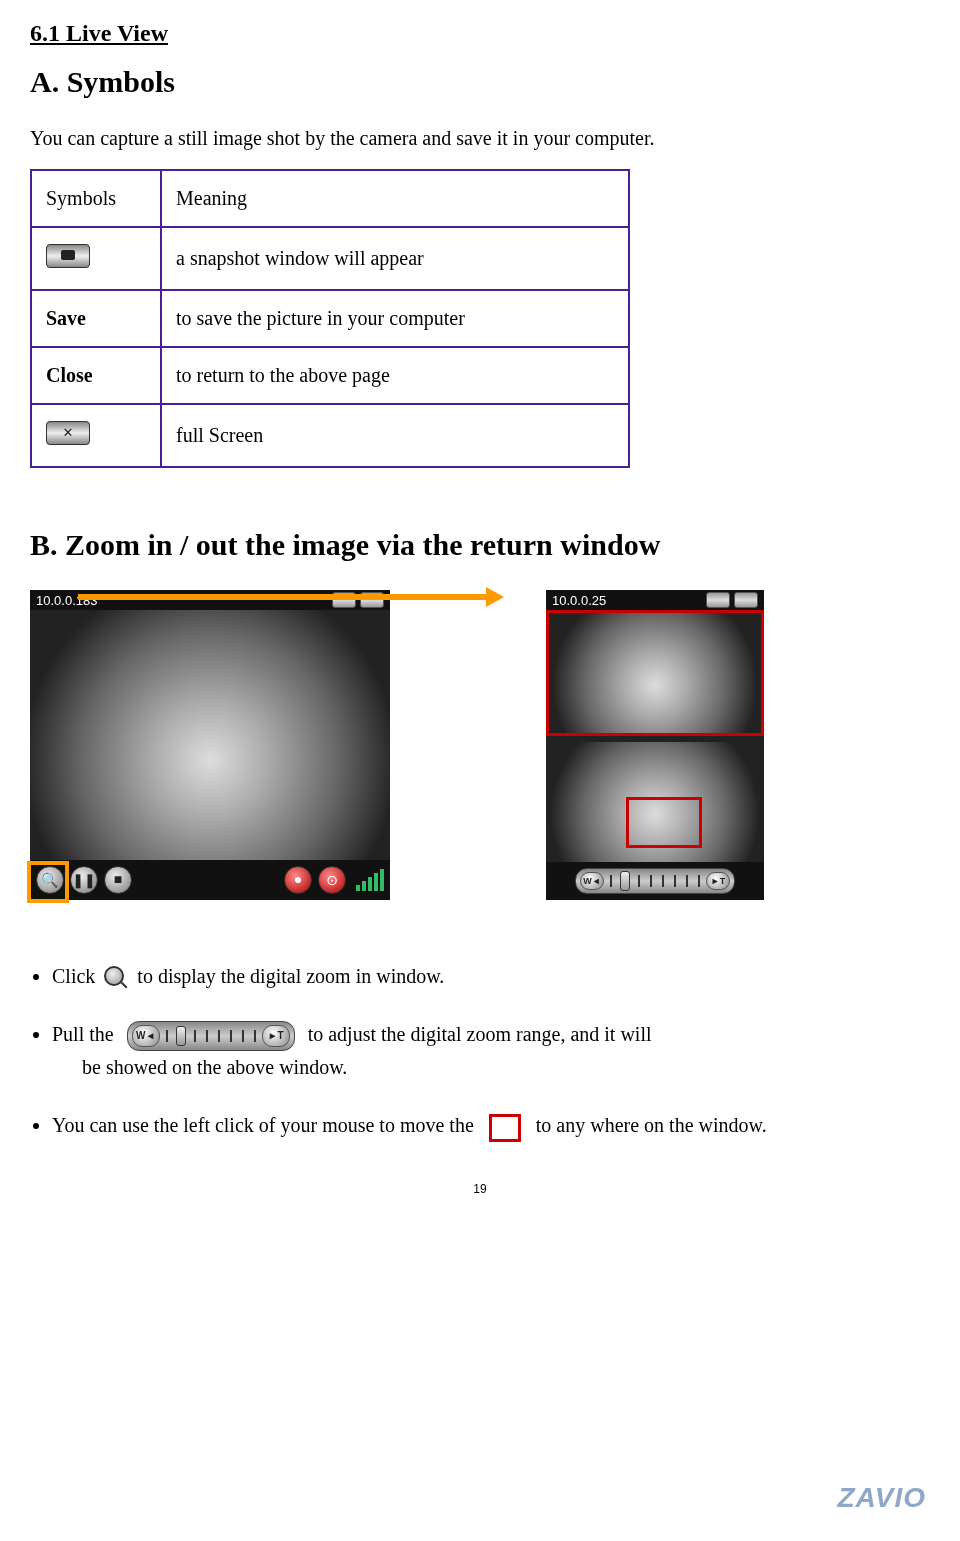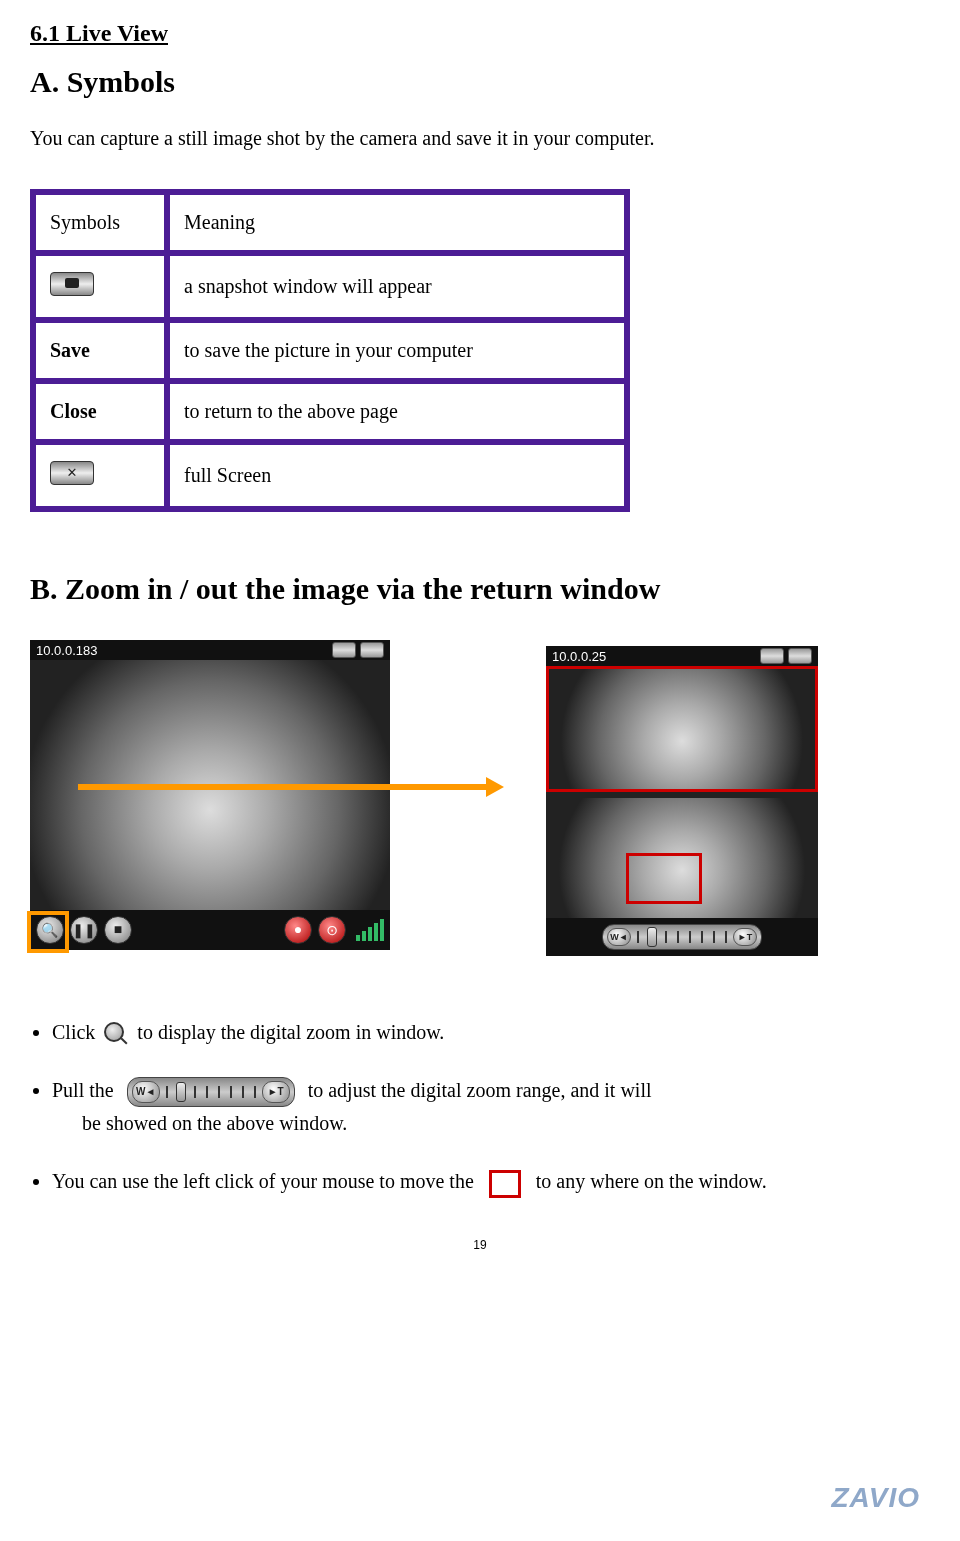--- a/index.html
+++ b/index.html
@@ -17,29 +17,29 @@
     font-weight: bold;
     margin: 0 0 18px 0;
     text-decoration: underline;
   }
   h2.sub {
     font-size: 30px;
     font-weight: bold;
     margin: 0 0 28px 0;
   }
   p.intro {
-    margin: 0 0 39px 0;
+    margin: 0 0 19px 0;
   }
   table.symbols {
     border-collapse: collapse;
     margin-bottom: 60px;
     width: 600px;
   }
   table.symbols td {
-    border: 6px solid #4c1d95;
+    border: 2px solid #4c1d95;
     padding: 16px 14px;
     vertical-align: middle;
   }
   table.symbols td.col1 {
     width: 100px;
   }
   .icon-snapshot, .icon-fullscreen {
     display: inline-block;
     width: 42px;
     height: 22px;
@@ -61,21 +61,21 @@
     position: absolute;
     left: 0; right:0;
     text-align:center;
     font-size: 13px;
     top: 3px;
     color: #222;
   }
   .bold { font-weight: bold; margin-left: 48px; }
   .monitors {
     display: flex;
-    align-items: center;
+    align-items: flex-start;
     gap: 48px;
     margin-bottom: 60px;
   }
   .monitor {
     background: #222;
     color: #fff;
     width: 360px;
   }
   .monitor .titlebar {
     display:flex;
@@ -91,21 +91,21 @@
     width: 22px; height: 14px;
     background: linear-gradient(#999,#ddd,#999);
     border-radius: 3px;
     border: 1px solid #555;
   }
   .viewport {
     background: radial-gradient(circle at 50% 60%, #ddd 0%, #aaa 25%, #666 55%, #222 80%);
     height: 250px;
     position: relative;
   }
-  .monitor.small { width: 272px; margin-top: 12px; }
+  .monitor.small { width: 218px; }
   .monitor.small .viewport { height: 120px; border: 3px solid #c00; }
   .monitor.small .mini {
     height: 120px;
     background: radial-gradient(circle at 50% 60%, #ddd 0%, #aaa 25%, #666 55%, #222 80%);
     position: relative;
     margin-top: 6px;
   }
   .red-box-mini {
     position: absolute;
     left: 80px; top: 55px;
@@ -258,21 +258,21 @@
   }
   .indent { margin-left: 30px; display:inline;margin-top:16px; }
   .page-footer {
     text-align:center;
     font-family: Arial, sans-serif;
     font-size: 12px;
     margin-top: 40px;
   }
   .logo {
     position: absolute;
-    right: 10px;
+    right: 4px;
     bottom: 6px;
     font-family: Arial, sans-serif;
     font-weight: bold;
     font-style: italic;
     color: #8fa8c9;
     font-size: 28px;
     letter-spacing: 1px;
   }
   .page-wrap { position: relative; min-height: 1500px; }
   .left-group { display:flex; gap:6px; align-items:center; }

